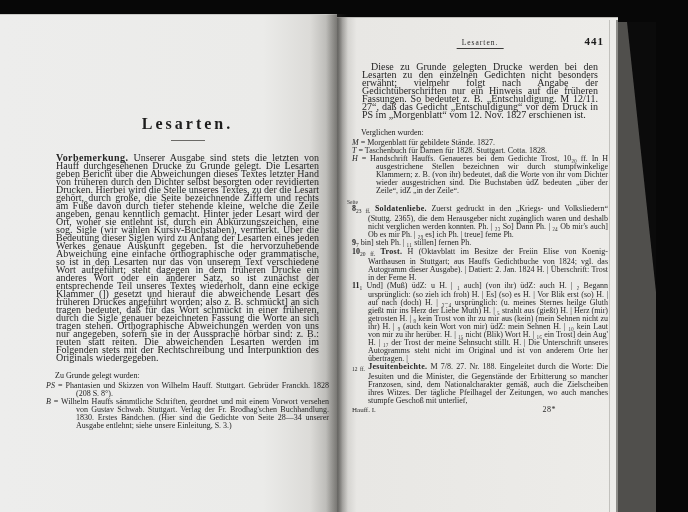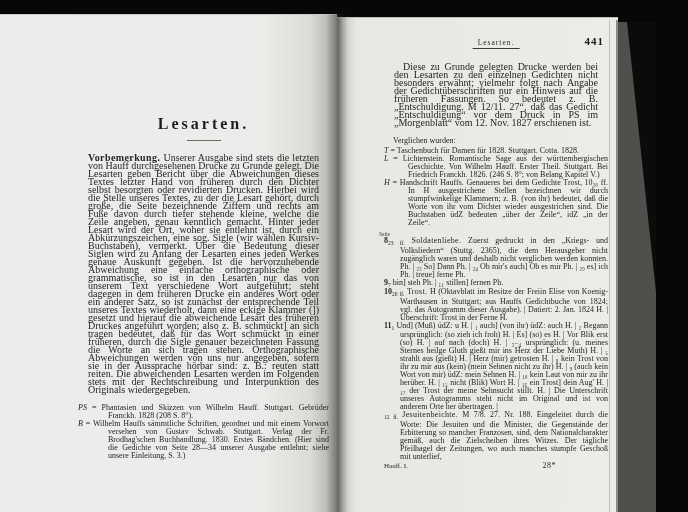--- a/index.html
+++ b/index.html
@@ -1,19 +1,19 @@
 <!DOCTYPE html>
 <html><head>
 <meta charset="utf-8">
 <style>
   html,body{margin:0;padding:0;background:#070707;}
   .screen{position:relative;width:688px;height:512px;background:#070707;overflow:hidden;
           font-family:"Liberation Serif","DejaVu Serif",serif;color:#222;}
   
-  .page{position:absolute;box-sizing:border-box;padding-left:32px;}
+  .page{position:absolute;box-sizing:border-box;}
   .page-left{left:0;top:14px;width:337px;height:498px;
              background:linear-gradient(90deg,#ededec 0%,#ebebe9 78%,#dcdbd8 92%,#a9a8a4 100%);
              border-top:1px solid #c9c9c6;}
   .page-right{left:337px;top:17px;width:281px;height:495px;
               background:linear-gradient(90deg,#8f8e8a 0%,#c9c8c4 2%,#e8e7e4 7%,#edece9 100%);
               border-top:1px solid #bdbcb8;}
   .gutter{position:absolute;left:326px;top:14px;width:22px;height:498px;pointer-events:none;
           background:linear-gradient(90deg,rgba(0,0,0,0) 0%,rgba(55,53,50,.38) 45%,rgba(40,38,36,.42) 55%,rgba(0,0,0,0) 100%);}
   .fore-edge{position:absolute;left:618px;top:22px;width:38px;height:490px;background:#504f4c;}
   .fore-edge::before{content:"";position:absolute;left:9px;top:0;width:29px;height:270px;
@@ -36,52 +36,53 @@
   .running-title{position:absolute;left:50%;transform:translateX(-50%);font-size:7.5px;letter-spacing:1px;
                  border-bottom:1px solid #3a3a38;padding:0 5px 1px 5px;color:#2a2a2a;}
   .page-number{position:absolute;right:4px;top:-3px;font-size:11px;font-weight:bold;letter-spacing:1px;color:#1b1b1b;}
   .verglichen{font-size:8px;line-height:8px;margin:3px 0 2px 0;text-indent:9px;}
   .sigla-list{margin:0;}
   .right .sig{padding-left:24px;text-indent:-24px;}
   .seite-label{font-size:5.5px;line-height:6px;margin:4px 0 0 -5px;color:#333;}
   .entry{font-size:8px;line-height:8px;text-align:justify;margin:0;padding-left:16px;text-indent:-16px;color:#252525;}
   .ref{font-weight:bold;}
   .sub{font-size:5.5px;vertical-align:-1.5px;}
-  .ptitle{font-weight:normal;letter-spacing:.3px;}
+  .ptitle{font-weight:bold;letter-spacing:.3px;}
   .page-footer{display:flex;align-items:baseline;margin-top:0;font-size:7px;color:#2a2a2a;gap:20px;}
   .sheet-mark{margin-left:auto;margin-right:52px;font-size:8px;letter-spacing:.5px;text-align:right;}
 </style>
 </head>
 <body>
 
 <div class="screen">
 
   <div class="page page-left">
     <div class="left-content">
       <div class="chapter-title">Lesarten.</div>
       <div class="rule"></div>
       <p class="body-par"><b class="lead">Vorbemerkung.</b> <span>Unserer Ausgabe sind stets die letzten von Hauff durchgesehenen Drucke zu Grunde gelegt. Die Lesarten geben Bericht über die Abweichungen dieses Textes letzter Hand von früheren durch den Dichter selbst besorgten oder revidierten Drucken. Hierbei wird die Stelle unseres Textes, zu der die Lesart gehört, durch große, die Seite bezeichnende Ziffern und rechts am Fuße davon durch tiefer stehende kleine, welche die Zeile angeben, genau kenntlich gemacht. Hinter jeder Lesart wird der Ort, woher sie entlehnt ist, durch ein Abkürzungszeichen, eine sog. Sigle (wir wählen Kursiv-Buchstaben), vermerkt. Über die Bedeutung dieser Siglen wird zu Anfang der Lesarten eines jeden Werkes genaue Auskunft gegeben. Ist die hervorzuhebende Abweichung eine einfache orthographische oder grammatische, so ist in den Lesarten nur das von unserem Text verschiedene Wort aufgeführt; steht dagegen in dem früheren Drucke ein anderes Wort oder ein anderer Satz, so ist zunächst der entsprechende Teil unseres Textes wiederholt, dann eine eckige Klammer (]) gesetzt und hierauf die abweichende Lesart des früheren Druckes angeführt worden; also z. B. schmückt] an sich tragen bedeutet, daß für das Wort schmückt in einer früheren, durch die Sigle genauer bezeichneten Fassung die Worte an sich tragen stehen. Orthographische Abweichungen werden von uns nur angegeben, sofern sie in der Aussprache hörbar sind: z. B.: reuten statt reiten. Die abweichenden Lesarten werden im Folgenden stets mit der Rechtschreibung und Interpunktion des Originals wiedergegeben.</span></p>
+      <p class="intro-line">Zu Grunde gelegt wurden:</p>
       <div class="sigla-list">
         <p class="sig"><i class="sigle">PS</i> <span>=</span> <span>Phantasien und Skizzen von Wilhelm Hauff. Stuttgart. Gebrüder Franckh. 1828 (208 S. 8°).</span></p>
         <p class="sig"><i class="sigle">B</i> <span>=</span> <span>Wilhelm Hauffs sämmtliche Schriften, geordnet und mit einem Vorwort versehen von Gustav Schwab. Stuttgart. Verlag der Fr. Brodhag'schen Buchhandlung. 1830. Erstes Bändchen. (Hier sind die Gedichte von Seite 28—34 unserer Ausgabe entlehnt; siehe unsere Einleitung, S. 3.)</span></p>
       </div>
     </div>
   </div>
 
   <div class="page page-right right">
     <div class="right-content">
       <div class="running-head">
         <span class="running-title">Lesarten.</span>
         <span class="page-number">441</span>
       </div>
       <p class="body-par" style="text-indent:9px">Diese zu Grunde gelegten Drucke werden bei den Lesarten zu den einzelnen Gedichten nicht besonders erwähnt; vielmehr folgt nach Angabe der Gedichtüberschriften nur ein Hinweis auf die früheren Fassungen. So bedeutet z. B. „Entschuldigung. M 12/11. 27“, daß das Gedicht „Entschuldigung“ vor dem Druck in PS im „Morgenblatt“ vom 12. Nov. 1827 erschienen ist.</p>
       <p class="verglichen">Verglichen wurden:</p>
       <div class="sigla-list">
+        <p class="sig"><i class="sigle">M</i> <span>=</span> <span>Morgenblatt für gebildete Stände. 1827.</span></p>
         <p class="sig"><i class="sigle">T</i> <span>=</span> <span>Taschenbuch für Damen für 1828. Stuttgart. Cotta. 1828.</span></p>
-        <p class="sig"><i class="sigle">L</i> <span>=</span> <span>Lichtenstein. Romantische Sage aus der württembergischen Geschichte. Von Wilhelm Hauff. Erster Theil. Stuttgart. Bei Friedrich Franckh. 1826. (246 S. 8°; von Belang Kapitel V.)</span></p>
         <p class="sig"><i class="sigle">H</i> <span>=</span> <span>Handschrift Hauffs. Genaueres bei dem Gedichte Trost, 10₂₀ ff. In H ausgestrichene Stellen bezeichnen wir durch stumpfwinkelige Klammern; z. B. (von ihr) bedeutet, daß die Worte von ihr vom Dichter wieder ausgestrichen sind. Die Buchstaben üdZ bedeuten „über der Zeile“, idZ „in der Zeile“.</span></p>
       </div>
       <div class="seite-label">Seite</div>
       <div class="entries">
         <p class="entry"><span class="ref">8</span><span class="sub">23 ff.</span> <span class="ptitle">Soldatenliebe.</span> <span>Zuerst gedruckt in den „Kriegs- und Volksliedern“ (Stuttg. 2365), die dem Herausgeber nicht zugänglich waren und deshalb nicht verglichen werden konnten. Ph. | ₂₃ So] Dann Ph. | ₂₄ Ob mir's auch] Ob es mir Ph. | ₂₉ es] ich Ph. | treue] ferne Ph.</span></p>
         <p class="entry"><span class="ref">9</span><span class="sub">7</span> <span class="ptitle"></span> <span>bin] steh Ph. | ₁₁ stillen] fernen Ph.</span></p>
         <p class="entry"><span class="ref">10</span><span class="sub">20 ff.</span> <span class="ptitle">Trost.</span> <span>H (Oktavblatt im Besitze der Freiin Elise von Koenig-Warthausen in Stuttgart; aus Hauffs Gedichtbuche von 1824; vgl. das Autogramm dieser Ausgabe). | Datiert: 2. Jan. 1824 H. | Überschrift: Trost in der Ferne H.</span></p>
         <p class="entry"><span class="ref">11</span><span class="sub">1</span> <span class="ptitle"></span> <span>Und] (Muß) üdZ: u H. | ₁ auch] (von ihr) üdZ: auch H. | ₂ Begann ursprünglich: (so zieh ich froh) H. | Es] (so) es H. | Vor Blik erst (so) H. | auf nach (doch) H. | ₃₋₄ ursprünglich: (u. meines Sternes heilge Gluth gießt mir ins Herz der Liebe Muth) H. | ₅ strahlt aus (gießt) H. | Herz (mir) getrosten H. | ₈ kein Trost von ihr zu mir aus (kein) (mein Sehnen nicht zu ihr) H. | ₉ (auch kein Wort von mir) üdZ: mein Sehnen H. | ₁₀ kein Laut von mir zu ihr herüber. H. | ₁₅ nicht (Blik) Wort H. | ₁₆ ein Trost] dein Aug' H. | ₁₇ der Trost der meine Sehnsucht stillt. H. | Die Unterschrift unseres Autogramms steht nicht im Original und ist von anderem Orte her übertragen. |</span></p>
         <p class="entry"><span class="ref"></span><span class="sub">12 ff.</span> <span class="ptitle">Jesuitenbeichte.</span> <span>M 7/8. 27. Nr. 188. Eingeleitet durch die Worte: Die Jesuiten und die Minister, die Gegenstände der Erbitterung so mancher Franzosen, sind, dem Nationalcharakter gemäß, auch die Zielscheiben ihres Witzes. Der tägliche Pfeilhagel der Zeitungen, wo auch manches stumpfe Geschoß mit unterlief,</span></p>
       </div>

